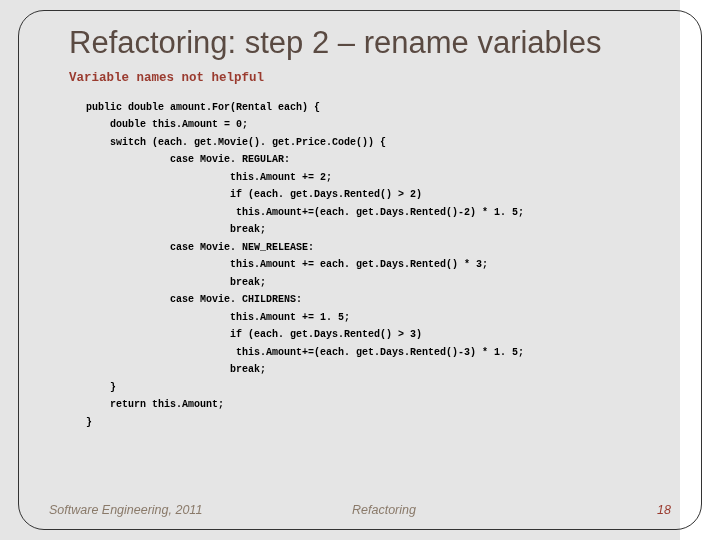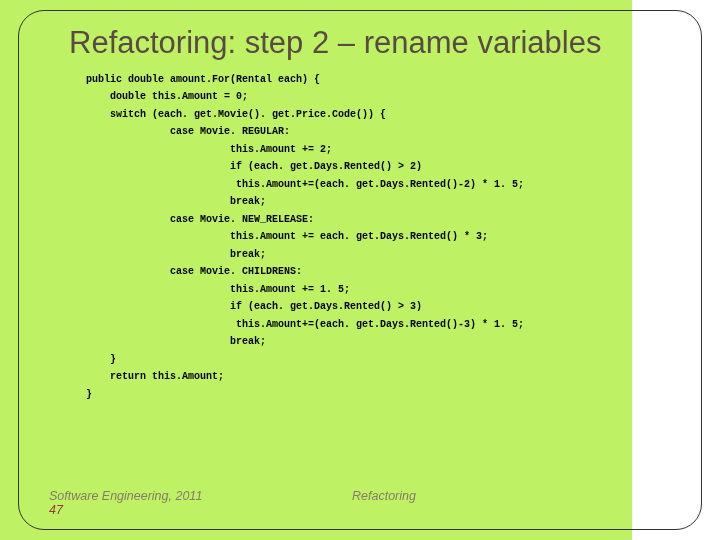--- a/index.html
+++ b/index.html
@@ -1,21 +1,21 @@
 <!DOCTYPE html>
 <html><head>
 <meta charset="utf-8">
 <style>
   * { margin: 0; padding: 0; box-sizing: border-box; }
   html, body { width: 720px; height: 540px; background: #fff; font-family: Arial, Helvetica, sans-serif; }
   .slide {
     position: relative;
-    width: 632px;
+    width: 680px;
     height: 540px;
-    background: #bef264;
+    background: #e5e5e5;
   }
   .card {
     position: absolute;
     left: 18px;
     top: 10px;
     width: 684px;
     height: 520px;
     border: 1.5px solid #333;
     border-radius: 26px;
     padding: 14px 28px 10px 28px;
@@ -47,32 +47,32 @@
   }
   .footer {
     position: absolute;
     left: 0; right: 0; bottom: 12px;
     display: flex;
     justify-content: space-between;
     align-items: baseline;
     padding: 0 30px 0 30px;
     font-size: 12.5px;
     color: #8a7a6a;
-    flex-direction: column;
   }
   .footer .left { font-style: italic; }
   .footer .center { position: absolute; left: 0; right: 0; text-align: center; font-style: italic; padding-left: 48px; }
   .footer .right { color: #9a3b2f; font-style: italic; }
 </style>
 </head>
 <body>
 
 <div class="slide">
   <div class="card">
     <h1 class="title">Refactoring: step 2 – rename variables</h1>
+    <div class="subhead">Variable names not helpful</div>
     <div class="code">public double amount.For(Rental each) {
     double this.Amount = 0;
     switch (each. get.Movie(). get.Price.Code()) {
               case Movie. REGULAR:
                         this.Amount += 2;
                         if (each. get.Days.Rented() &gt; 2)
                          this.Amount+=(each. get.Days.Rented()-2) * 1. 5;
                         break;
               case Movie. NEW_RELEASE:
                         this.Amount += each. get.Days.Rented() * 3;
@@ -82,16 +82,16 @@
                         if (each. get.Days.Rented() &gt; 3)
                          this.Amount+=(each. get.Days.Rented()-3) * 1. 5;
                         break;
     }
     return this.Amount;
 }</div>
 
     <div class="footer">
       <span class="left">Software Engineering, 2011</span>
       <span class="center">Refactoring</span>
-      <span class="right">47</span>
+      <span class="right">18</span>
     </div>
   </div>
 </div>
 
 </body></html>

